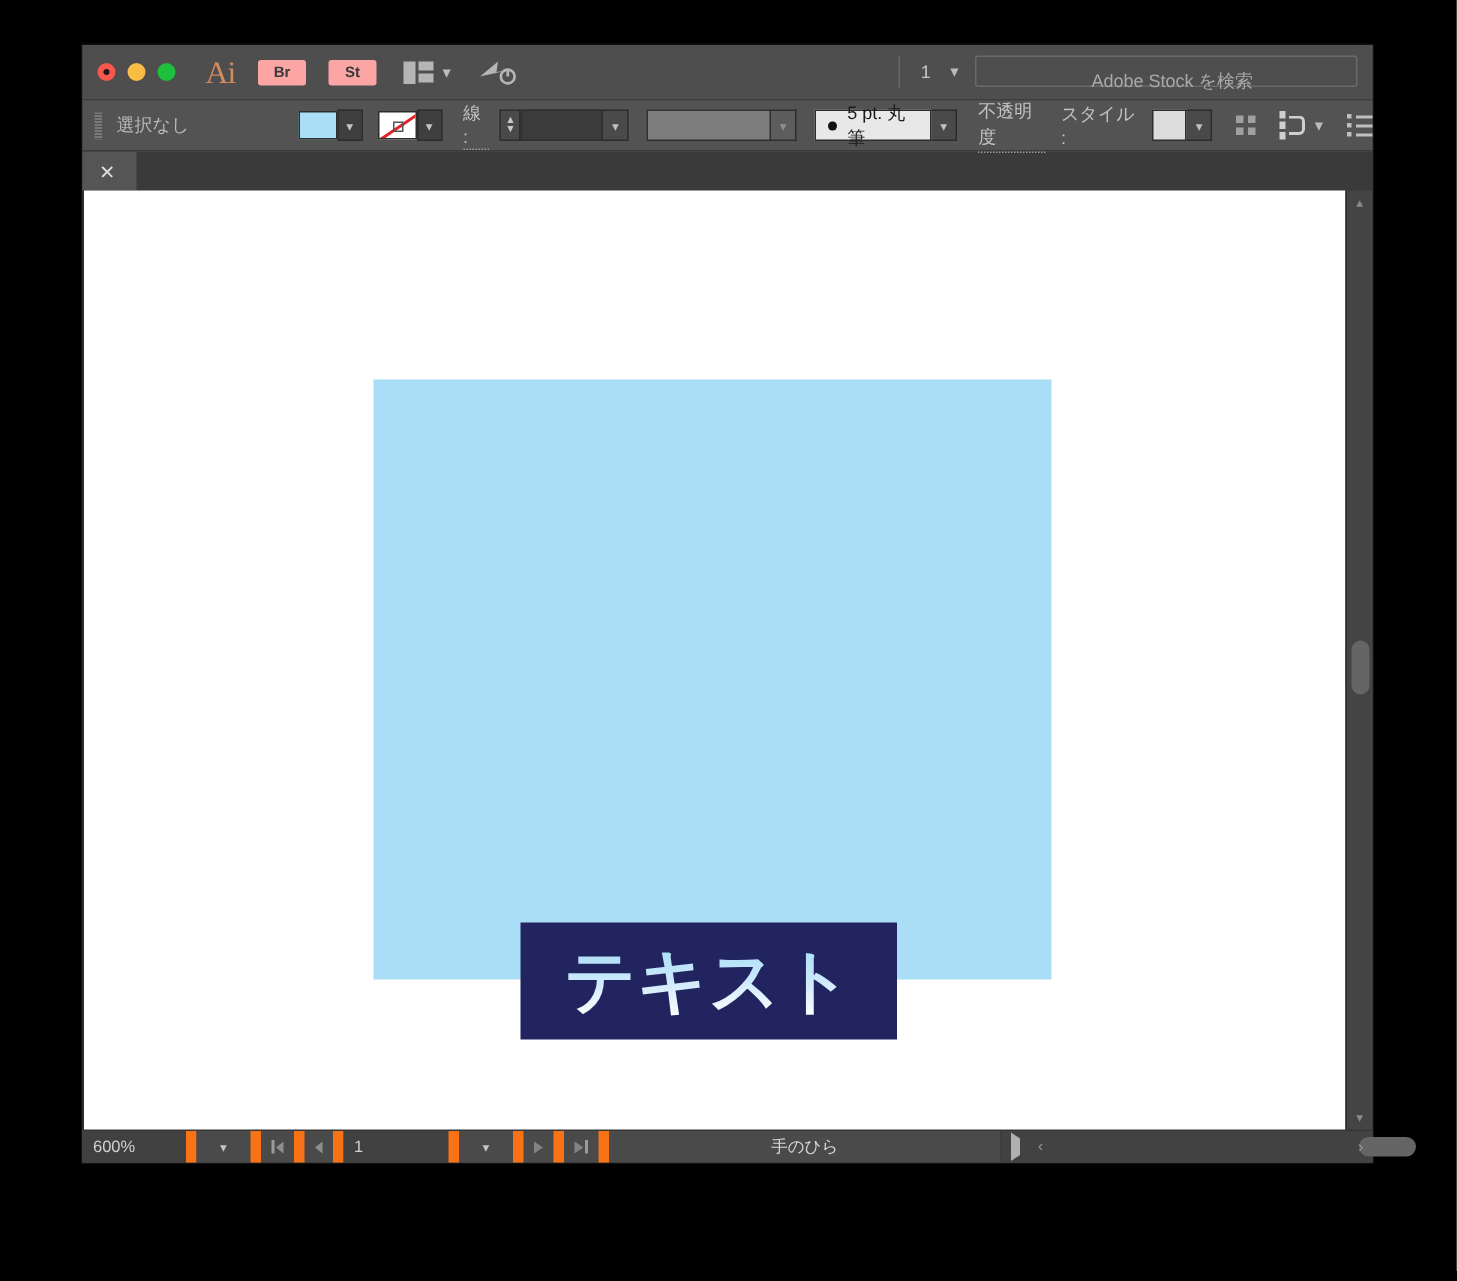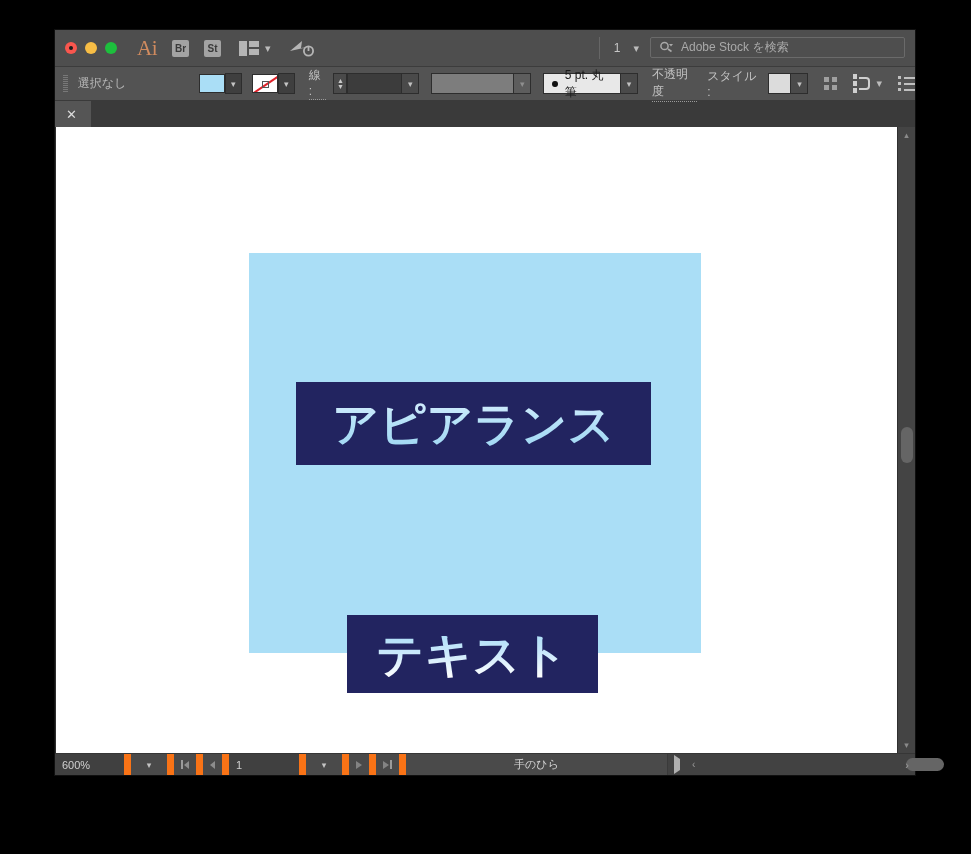--- a/index.html
+++ b/index.html
@@ -58,22 +58,22 @@
   .ai-logo {
     margin-left: 20px;
     color: #d08b5f;
     font-size: 21px;
     font-weight: normal;
     letter-spacing: -0.5px;
     font-family: "Liberation Serif", serif;
   }
   .mini-btn {
     margin-left: 15px;
-    width: 17px; height: 17px;
-    background: #a3a3a3;
+    width: 32px; height: 17px;
+    background: #fca5a5;
     color: #3a3a3a;
     font-size: 10px;
     font-weight: bold;
     display: flex; align-items: center; justify-content: center;
     border-radius: 2px;
   }
   .arrange-ico {
     margin-left: 18px;
     width: 20px; height: 15px;
     display: flex; gap: 2px;
@@ -109,20 +109,21 @@
     right: 10px;
     top: 7px;
     width: 255px;
     height: 21px;
     border: 1px solid #6a6a6a;
     border-radius: 2px;
     display: flex; align-items: center;
     padding-left: 8px;
     gap: 8px;
     box-sizing: border-box;
+    flex-direction: column;
   }
   .stock-search .ph { color: #a9a9a9; font-size: 12px; }
 
   
   .controlbar {
     height: 33px;
     background: #535353;
     border-bottom: 1px solid #3a3a3a;
     display: flex;
     align-items: center;
@@ -538,23 +539,20 @@
       <span class="tabclose">✕</span>
     </div>
   </div>
 
   <div class="canvas-wrap">
     <div class="canvas">
 
       <div class="blue-rect"></div>
 
 
-      <div class="navy-band band-mid">
-        <span class="jp-text t-mid">アピアランス</span>
-      </div>
 
       <div class="navy-band band-bottom">
         <span class="jp-text t-bottom">テキスト</span>
       </div>
 
     </div>
 
     <div class="vscroll">
       <div class="sc-arrow">▴</div>
       <div class="vtrack"></div>

